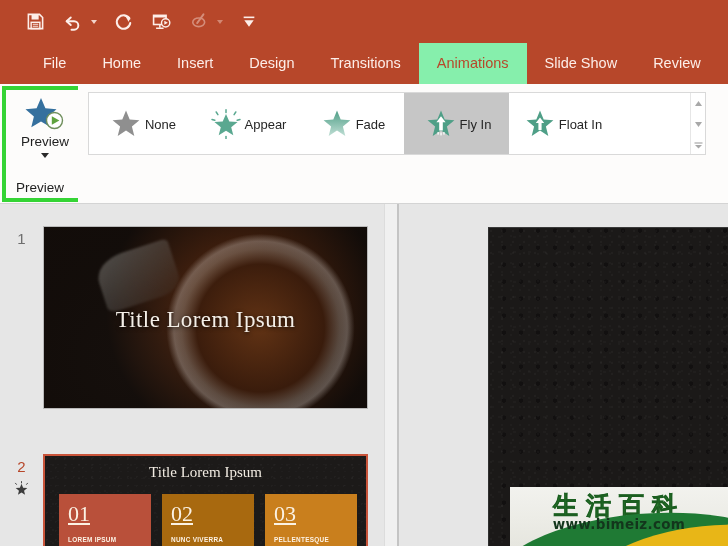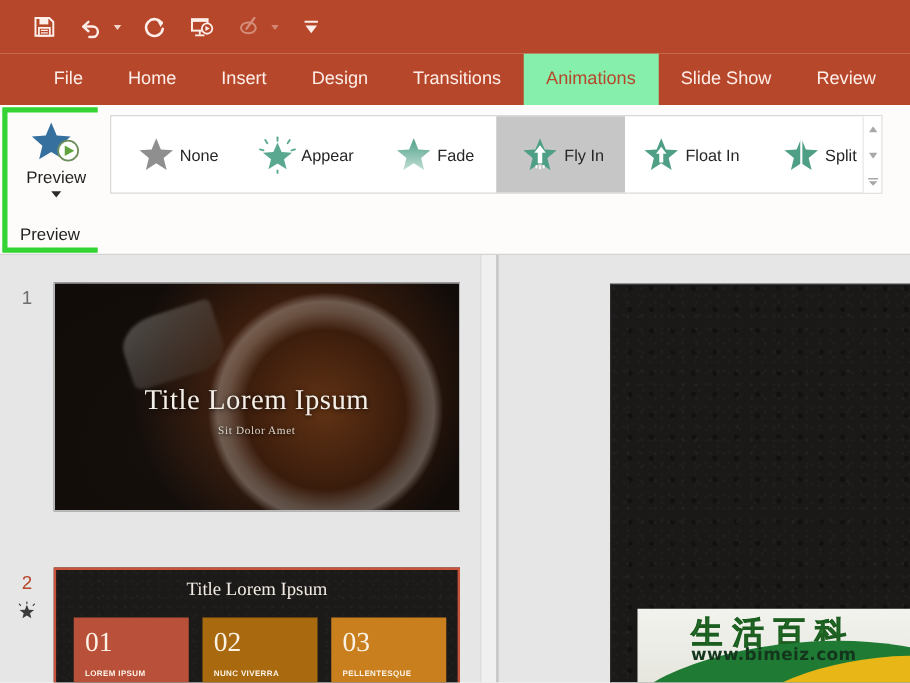--- a/index.html
+++ b/index.html
@@ -215,21 +215,21 @@
   .slide2-title {
     position: absolute; left: 0; right: 0; top: 8px;
     text-align: center;
     font-family: "Liberation Serif", serif;
     font-size: 15px; color: #f2ece3;
   }
   .cards { position: absolute; left: 14px; top: 38px; display: flex; gap: 11px; }
   .card { width: 92px; height: 150px; padding: 8px 9px; }
   .card-num {
     font-family: "Liberation Serif", serif;
-    font-size: 22px; color: #fbf2e4; line-height: 1.05;
+    font-size: 22px; color: #fbf2e4; line-height: 1.05; text-decoration: underline;
   }
   .card-text {
     margin-top: 10px;
     font-size: 6.4px; color: #fdf3e6;
     letter-spacing: 0.3px; line-height: 1.55;
     font-weight: bold;
     text-transform: uppercase;
   }
 
   
@@ -458,29 +458,20 @@
       <div class="gal-item">
         <div class="gal-icon">
           <svg width="30" height="29" viewBox="0 0 30 29">
             <path d="M15 1.5 L18.7 10.6 L28.4 11.2 L20.9 17.4 L23.3 26.9 L15 21.6 L6.7 26.9 L9.1 17.4 L1.6 11.2 L11.3 10.6 Z" fill="#4f9f87"></path>
             <path d="M15 8.4 L19.2 14.0 L16.6 14.0 L16.6 21.0 L13.4 21.0 L13.4 14.0 L10.8 14.0 Z" fill="#ffffff"></path>
           </svg>
         </div>
         <div class="gal-label">Float In</div>
       </div>
 
-      <div class="gal-item">
-        <div class="gal-icon">
-          <svg width="30" height="29" viewBox="0 0 30 29">
-            <path d="M15 1.5 L18.7 10.6 L28.4 11.2 L20.9 17.4 L23.3 26.9 L15 21.6 L6.7 26.9 L9.1 17.4 L1.6 11.2 L11.3 10.6 Z" fill="#4f9f87"></path>
-            <rect x="14.2" y="1" width="1.7" height="26" fill="#ffffff"></rect>
-          </svg>
-        </div>
-        <div class="gal-label">Split</div>
-      </div>
 
       <div class="gal-scroll">
         <div class="arrow">
           <svg width="7" height="5" viewBox="0 0 7 5">
               <path d="M3.5 0 L7 5 L0 5 Z" fill="#a8a8a8"></path>
             </svg>
         </div>
         <div class="arrow">
           <svg width="7" height="5" viewBox="0 0 7 5">
               <path d="M3.5 5 L0 0 L7 0 Z" fill="#a8a8a8"></path>
@@ -503,21 +494,20 @@
       <div class="thumb-row" style="left:0; top:22px;">
         <div class="thumb-num-col">
           <div class="thumb-num">1</div>
         </div>
         <div class="thumb">
           <div class="coffee-bg">
             <div class="coffee-ring"></div>
             <div class="coffee-handle"></div>
           </div>
           <div class="slide1-title">Title Lorem Ipsum</div>
-          <div class="slide1-sub">Sit Dolor Amet</div>
         </div>
       </div>
 
       <div class="thumb-row" style="left:0; top:250px;">
         <div class="thumb-num-col">
           <div class="thumb-num sel">2</div>
           <div class="thumb-star">
             <svg width="15" height="15" viewBox="0 0 16 16">
               <path d="M8 3 L9.7 7.2 L14.2 7.5 L10.7 10.3 L11.8 14.6 L8 12.2 L4.2 14.6 L5.3 10.3 L1.8 7.5 L6.3 7.2 Z" fill="#3c3c3c"></path>
               <g stroke="#3c3c3c" stroke-width="1" stroke-linecap="round">

